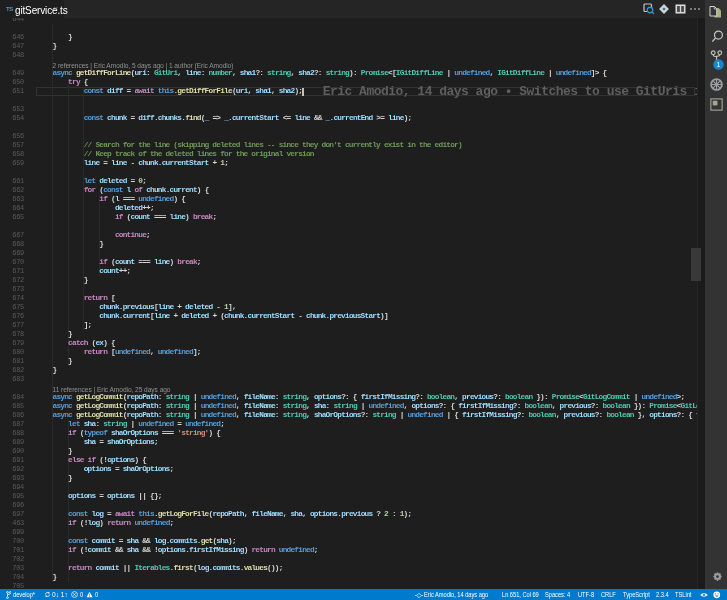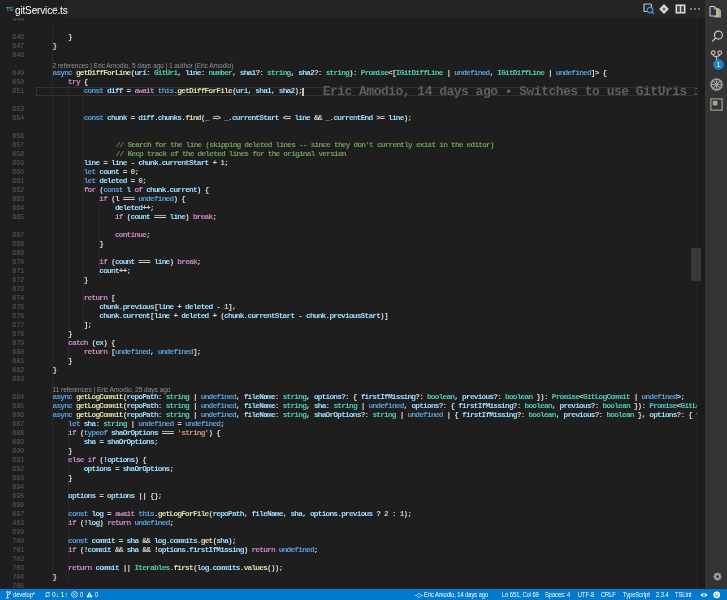--- a/index.html
+++ b/index.html
@@ -13,21 +13,21 @@
   
   #editor { position:absolute; left:0; top:18px; width:697px; height:571px; overflow:hidden; background:#1e1e1e; }
   .row { position:absolute; left:0; height:9px; line-height:9px; white-space:pre; width:697px; margin-top:-18px; }
   .ln { position:absolute; left:0; top:0; width:24px; text-align:right;
         font-family:"Liberation Mono",monospace; font-size:7px; letter-spacing:-0.3px; color:#5a5a5a; }
   .code { position:absolute; left:36.9px; top:0;
           font-family:"Liberation Mono",monospace; font-size:7.8px; font-weight:bold;
           letter-spacing:-0.78px; color:#d4d4d4; }
   .cl { position:absolute; left:52.5px; top:0.5px; font-size:6.6px; color:#929292; letter-spacing:-0.05px;}
   .k { color:#569cd6; } .c { color:#c586c0; } .t { color:#4ec9b0; } .f { color:#dcdcaa; }
-  .v { color:#9cdcfe; } .n { color:#b5cea8; } .s { color:#ce9178; } .m { color:#6a9955;margin-left:32px; }
+  .v { color:#9cdcfe; } .n { color:#b5cea8; } .s { color:#ce9178; } .m { color:#6a9955; }
   #curline { position:absolute; left:36px; top:69px; width:659px; height:9px; border:1px solid #323232; }
   .cursor { position:absolute; left:302px; top:0.5px; width:1.5px; height:8px; background:#c3c3ae; }
   .ghost { position:absolute; left:322.7px; top:0; font-family:"Liberation Mono",monospace;
            font-size:13px; font-weight:bold; letter-spacing:-0.52px; color:#5e5e5e; }
   
   #strip { position:absolute; left:697px; top:18px; width:8px; height:571px; background:#1b1b1c; border-left:1px solid #262626;}
   #thumb { position:absolute; left:691px; top:248px; width:10px; height:33px; background:#393939; }
   #activity { position:absolute; left:705px; top:0; width:22px; height:589px; background:#333333; }
   #statusbar { position:absolute; left:0; top:589px; width:727px; height:11px; background:#007acc;
                font-size:7px; color:#ffffff; }
@@ -50,21 +50,20 @@
 <div class="row" style="top:60px"><span class="cl">2 references | Eric Amodio, 5 days ago | 1 author (Eric Amodio)</span></div>
 <div class="row" style="top:69px"><span class="ln">649</span><span class="code">    <span class="k">async</span> <span class="f">getDiffForLine</span>(<span class="v">uri</span>: <span class="t">GitUri</span>, <span class="v">line</span>: <span class="t">number</span>, <span class="v">sha1</span>?: <span class="t">string</span>, <span class="v">sha2</span>?: <span class="t">string</span>): <span class="t">Promise</span>&lt;[<span class="t">IGitDiffLine</span> | <span class="k">undefined</span>, <span class="t">IGitDiffLine</span> | <span class="k">undefined</span>]&gt; {</span></div>
 <div class="row" style="top:78px"><span class="ln">650</span><span class="code">        <span class="c">try</span> {</span></div>
 <div class="row" style="top:87px"><span class="ln">651</span><span class="code">            <span class="k">const</span> <span class="v">diff</span> = <span class="c">await</span> <span class="k">this</span>.<span class="f">getDiffForFile</span>(<span class="v">uri</span>, <span class="v">sha1</span>, <span class="v">sha2</span>);</span><span class="cursor"></span><span class="ghost">Eric Amodio, 14 days ago • Switches to use GitUris in more places</span></div>
 <div class="row" style="top:105px"><span class="ln">653</span><span class="code"></span></div>
 <div class="row" style="top:114px"><span class="ln">654</span><span class="code">            <span class="k">const</span> <span class="v">chunk</span> = <span class="v">diff</span>.<span class="v">chunks</span>.<span class="f">find</span>(<span class="v">_</span> =&gt; <span class="v">_</span>.<span class="v">currentStart</span> &lt;= <span class="v">line</span> &amp;&amp; <span class="v">_</span>.<span class="v">currentEnd</span> &gt;= <span class="v">line</span>);</span></div>
 <div class="row" style="top:132px"><span class="ln">656</span><span class="code"></span></div>
 <div class="row" style="top:141px"><span class="ln">657</span><span class="code">            <span class="m">// Search for the line (skipping deleted lines -- since they don't currently exist in the editor)</span></span></div>
 <div class="row" style="top:150px"><span class="ln">658</span><span class="code">            <span class="m">// Keep track of the deleted lines for the original version</span></span></div>
 <div class="row" style="top:159px"><span class="ln">659</span><span class="code">            <span class="v">line</span> = <span class="v">line</span> - <span class="v">chunk</span>.<span class="v">currentStart</span> + <span class="n">1</span>;</span></div>
-<div class="row" style="top:168px"><span class="ln">660</span><span class="code">            <span class="k">let</span> <span class="v">count</span> = <span class="n">0</span>;</span></div>
 <div class="row" style="top:177px"><span class="ln">661</span><span class="code">            <span class="k">let</span> <span class="v">deleted</span> = <span class="n">0</span>;</span></div>
 <div class="row" style="top:186px"><span class="ln">662</span><span class="code">            <span class="c">for</span> (<span class="k">const</span> <span class="v">l</span> <span class="c">of</span> <span class="v">chunk</span>.<span class="v">current</span>) {</span></div>
 <div class="row" style="top:195px"><span class="ln">663</span><span class="code">                <span class="c">if</span> (<span class="v">l</span> === <span class="k">undefined</span>) {</span></div>
 <div class="row" style="top:204px"><span class="ln">664</span><span class="code">                    <span class="v">deleted</span>++;</span></div>
 <div class="row" style="top:213px"><span class="ln">665</span><span class="code">                    <span class="c">if</span> (<span class="v">count</span> === <span class="v">line</span>) <span class="c">break</span>;</span></div>
 <div class="row" style="top:231px"><span class="ln">667</span><span class="code">                    <span class="c">continue</span>;</span></div>
 <div class="row" style="top:240px"><span class="ln">668</span><span class="code">                }</span></div>
 <div class="row" style="top:249px"><span class="ln">669</span><span class="code"></span></div>
 <div class="row" style="top:258px"><span class="ln">670</span><span class="code">                <span class="c">if</span> (<span class="v">count</span> === <span class="v">line</span>) <span class="c">break</span>;</span></div>
 <div class="row" style="top:267px"><span class="ln">671</span><span class="code">                <span class="v">count</span>++;</span></div>

